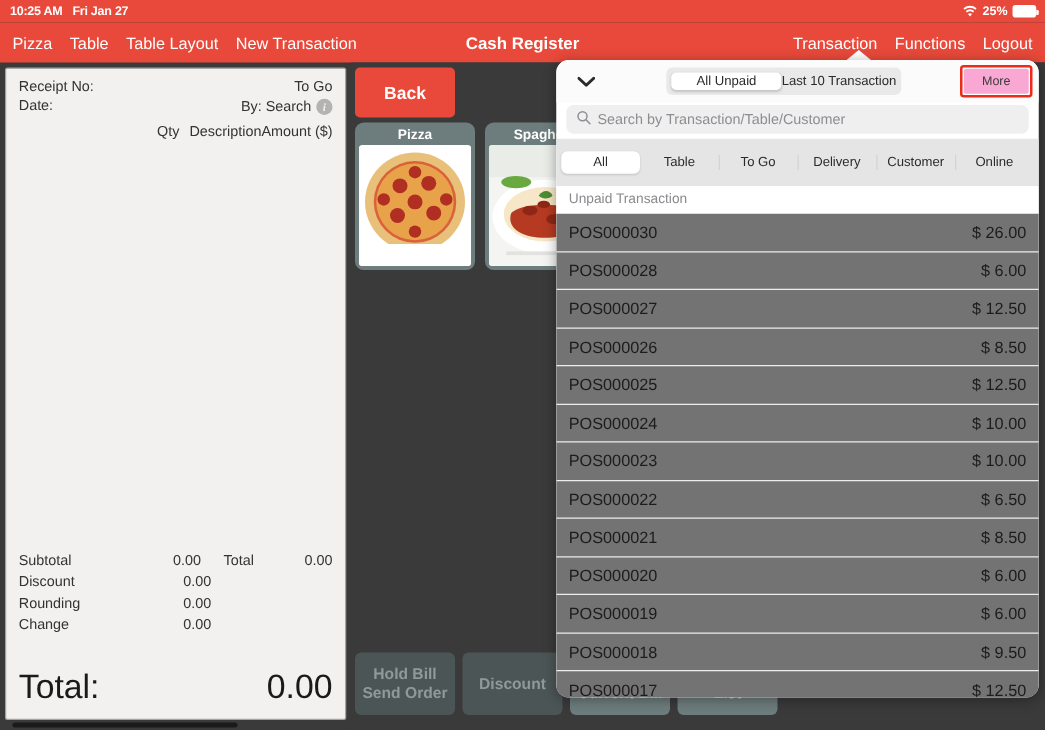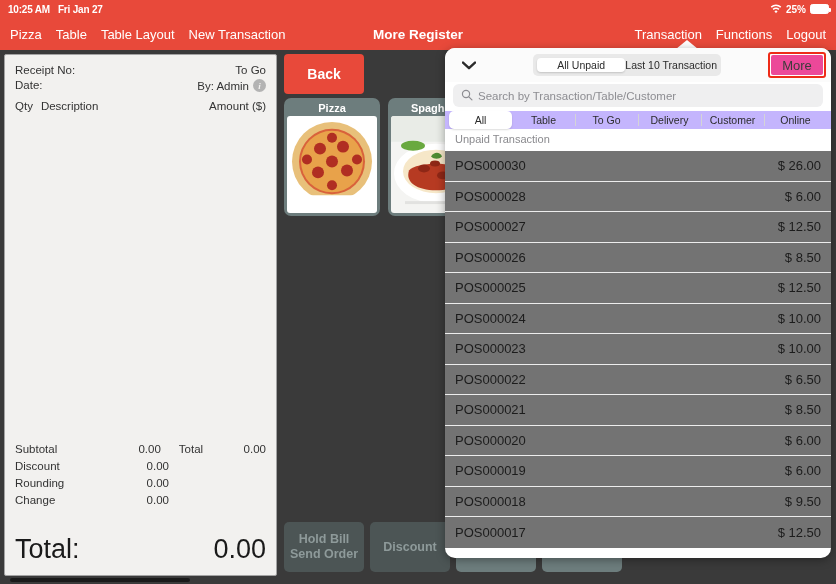--- a/index.html
+++ b/index.html
@@ -47,21 +47,21 @@
 
   
   .receipt {
     position: absolute; left: 4px; top: 54px; width: 273px; height: 522px;
     background: #f2f1ef; border: 1px solid #a3a3a3; border-radius: 2px;
     color: #333;
   }
   .rc-row { position: absolute; left: 10px; right: 10px; display: flex; justify-content: space-between; font-size: 11.5px; }
   .rc-r1 { top: 9px; }
   .rc-r2 { top: 24px; }
-  .rc-r3 { top: 45px; }
+  .rc-r3 { top: 45px; justify-content: flex-end; }
   .rc-right-inline { display: flex; align-items: center; gap: 4px; }
   .info-ico {
     width: 13px; height: 13px; border-radius: 50%; background: #b3b3b3; color: #f2f1ef;
     font-size: 9px; font-weight: bold; font-style: italic;
     display: flex; align-items: center; justify-content: center; font-family: "Liberation Serif", serif;
   }
   .rc-totals { position: absolute; left: 10px; right: 10px; top: 388px; font-size: 11.5px; }
   .tt-line { display: flex; align-items: baseline; height: 17px; }
   .tt-lbl { width: 92px; }
   .tt-val { width: 62px; text-align: right; }
@@ -126,34 +126,34 @@
     flex: 1; display: flex; align-items: center; justify-content: center;
     font-size: 10.5px; color: #2b2b2b; border-radius: 4px; white-space: nowrap;
   }
   .seg-item.on { background: #fff; box-shadow: 0 1px 2px rgba(0,0,0,.16); }
   .more-wrap {
     position: absolute; right: 5px; top: 4px; width: 58px; height: 26px;
     border: 2.5px solid #ee2b18; border-radius: 3px; padding: 1px;
     display: flex; align-items: center; justify-content: center; background: #fff;
   }
   .more-btn {
-    width: 100%; height: 100%; background: #ec4899; border-radius: 2px;
+    width: 100%; height: 100%; background: #f9a8d4; border-radius: 2px;
     display: flex; align-items: center; justify-content: center;
-    font-size: 13px; color: #3c3c3c;
+    font-size: 10px; color: #3c3c3c;
   }
 
   .searchbar {
     margin: 2px 8px 0 8px; height: 23px; background: #efeff0; border-radius: 6px;
     display: flex; align-items: center; gap: 5px; padding: 0 8px;
   }
   .search-ico { width: 12px; height: 12px; flex: none; }
   .search-ph { font-size: 11.5px; color: #8d8d92; }
 
   .tabbar {
-    margin-top: 4px; height: 18px; background: #c4b5fd; display: flex; align-items: center;
+    margin-top: 4px; height: 38px; background: #e5e5e5; display: flex; align-items: center;
     padding: 2px 4px; gap: 0;
   }
   .tab {
     flex: 1; height: 18px; display: flex; align-items: center; justify-content: center;
     font-size: 10.5px; color: #2b2b2b; position: relative; white-space: nowrap;
   }
   .tab.on { background: #fff; border-radius: 5px; box-shadow: 0 1px 2px rgba(0,0,0,.14); }
   .tab:not(.on)::before {
     content: ""; position: absolute; left: 0; top: 3px; width: 1px; height: 12px; background: #d4d4d6;
   }
@@ -182,21 +182,21 @@
             <path d="M5.2 9.6a11 11 0 0 1 13.6 0l-1.9 2.4a8 8 0 0 0-9.8 0L5.2 9.6z" fill="#fff"></path>
             <path d="M1.5 5a16.5 16.5 0 0 1 21 0l-1.9 2.4a13.5 13.5 0 0 0-17.2 0L1.5 5z" fill="#fff"></path>
           </svg>
       </span>
       <span class="sb-batt-pct">25%</span>
       <span class="batt"></span>
     </span>
   </div>
 
   <div class="navbar">
-    <div class="nav-title">More Register</div>
+    <div class="nav-title">Cash Register</div>
     <div class="nav-left">
       <span class="nav-item">Pizza</span>
       <span class="nav-item">Table</span>
       <span class="nav-item">Table Layout</span>
       <span class="nav-item">New Transaction</span>
     </div>
     <div class="nav-right">
       <span class="nav-item">Transaction</span>
       <span class="nav-item">Functions</span>
       <span class="nav-item">Logout</span>
@@ -286,21 +286,21 @@
   </div>
 
   <div class="receipt">
     <div class="rc-row rc-r1">
       <span>Receipt No:</span>
       <span>To Go</span>
     </div>
     <div class="rc-row rc-r2">
       <span>Date:</span>
       <span class="rc-right-inline">
-        <span>By: Admin</span>
+        <span>By: Search</span>
         <span class="info-ico">i</span>
       </span>
     </div>
     <div class="rc-row rc-r3">
       <span class="rc-right-inline" style="gap:8px;">
         <span>Qty</span>
         <span>Description</span>
       </span>
       <span>Amount ($)</span>
     </div>

